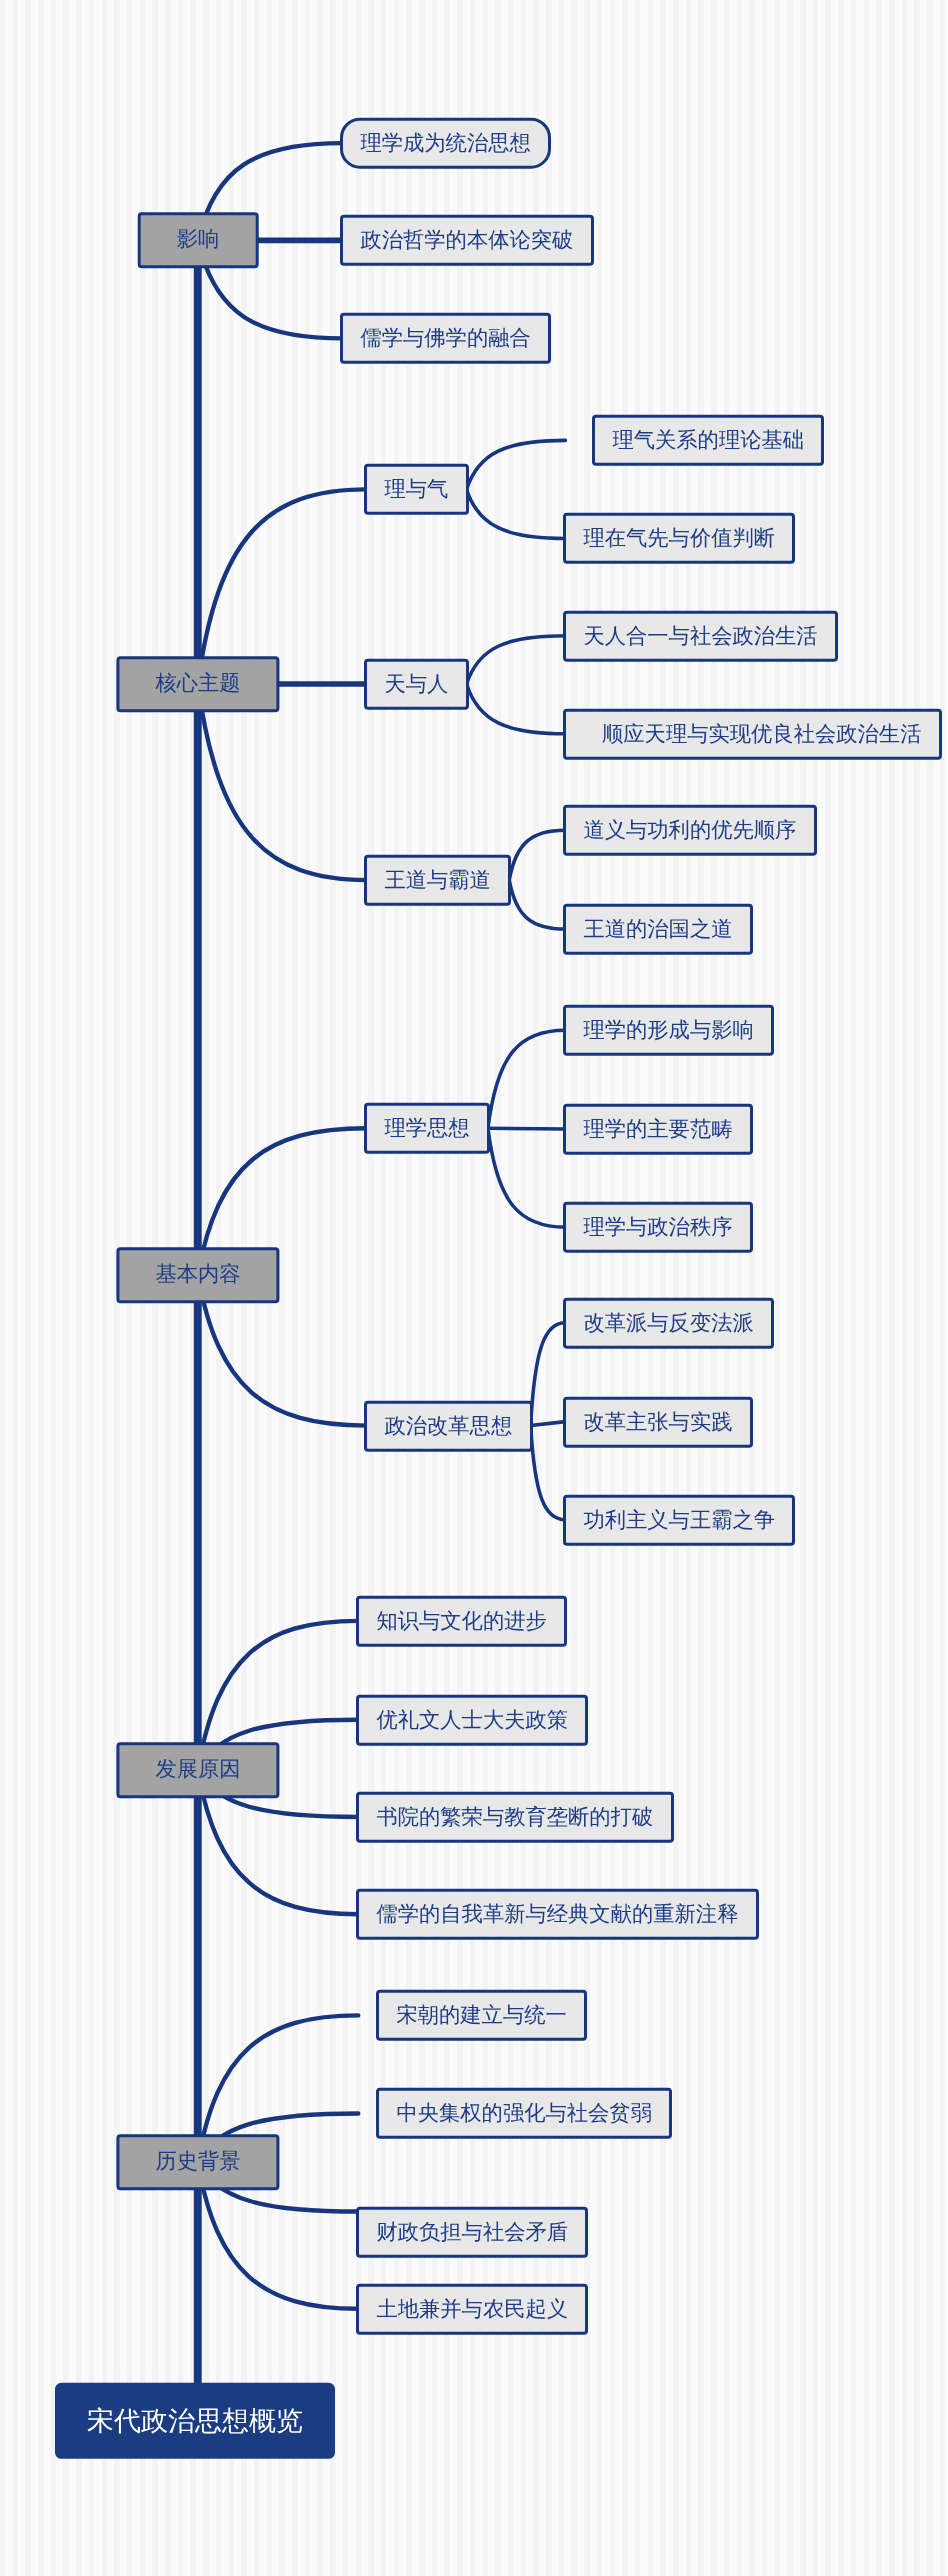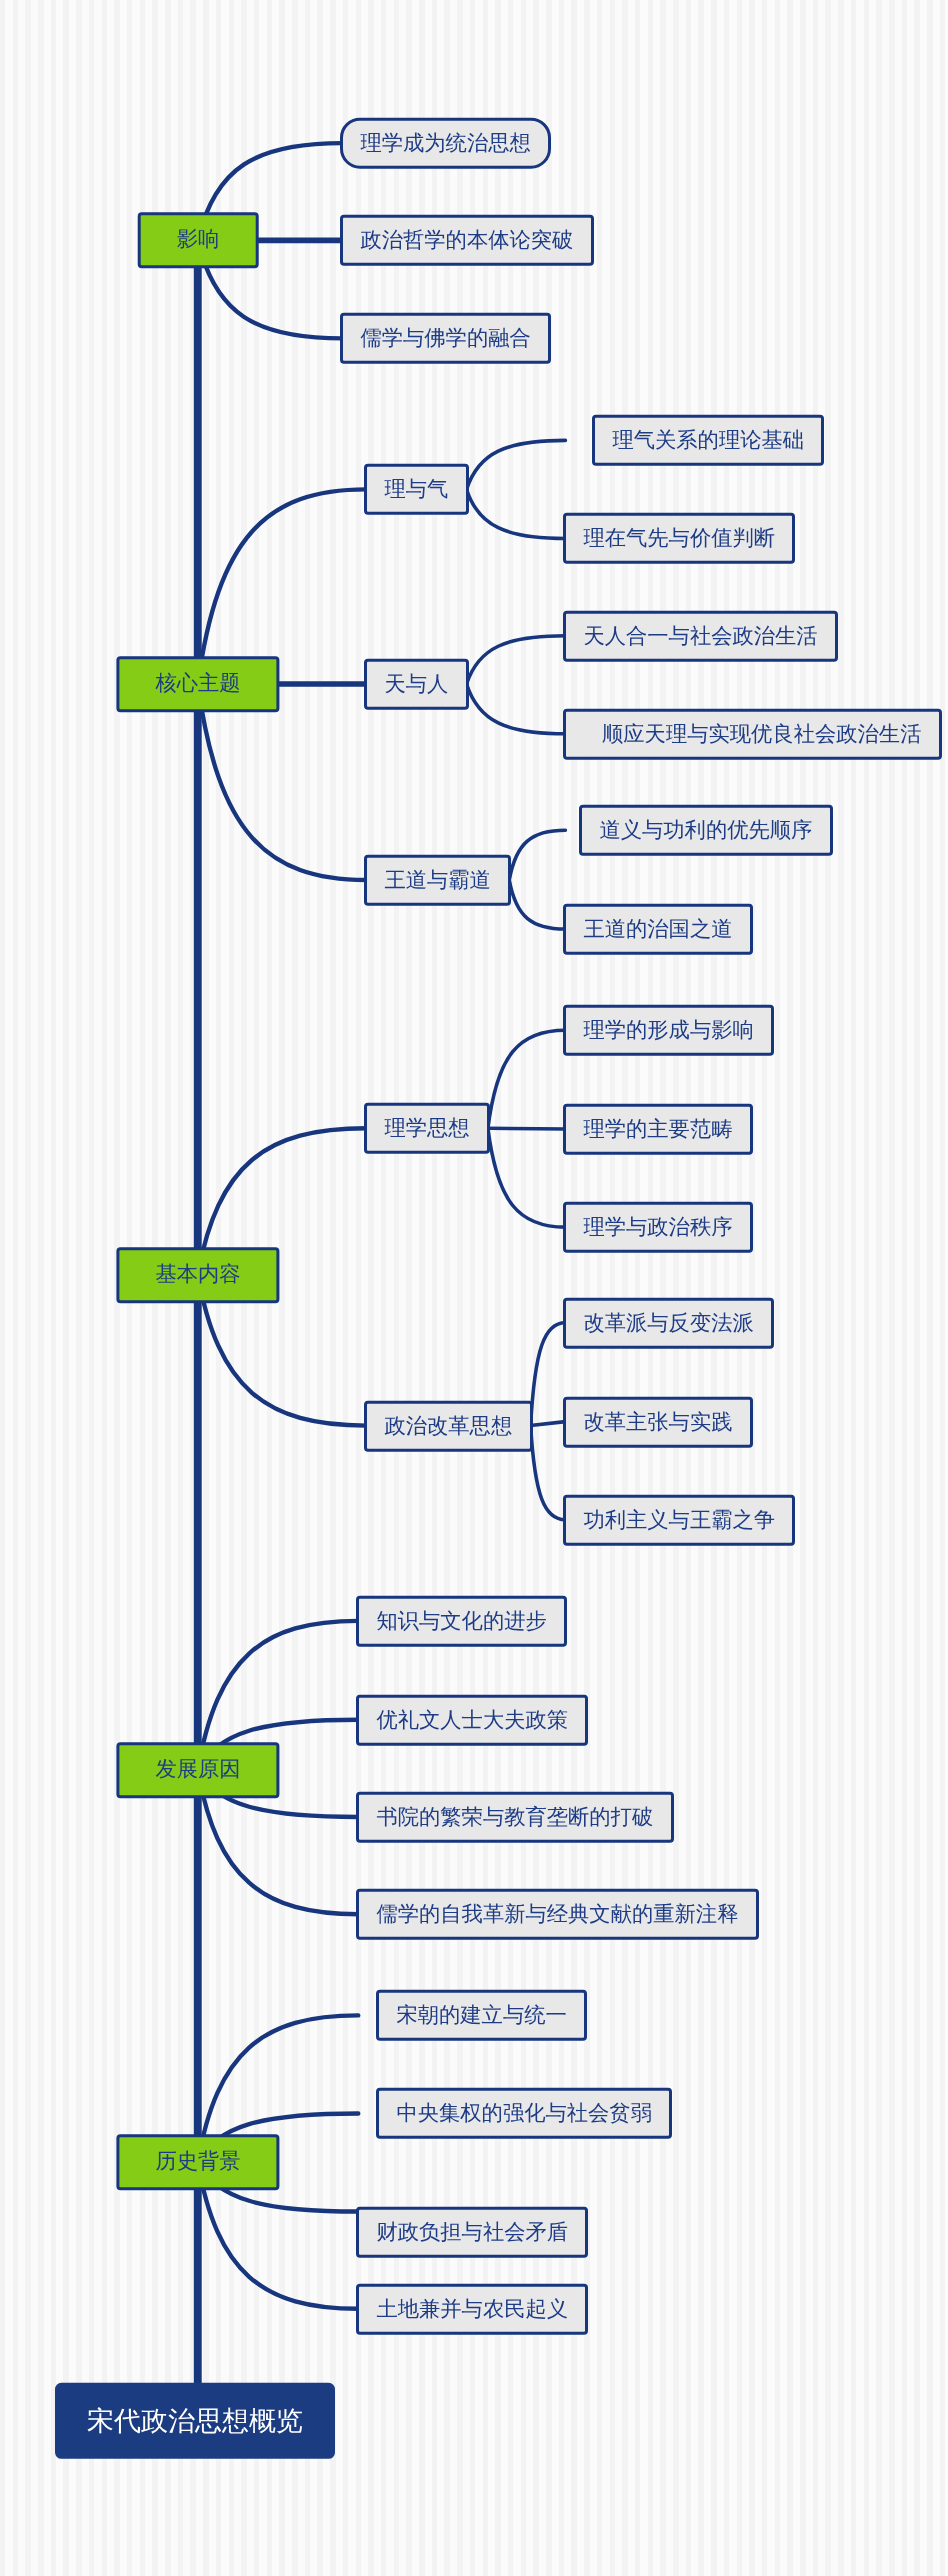--- a/index.html
+++ b/index.html
@@ -43,21 +43,21 @@
     border: 3.2px solid #17367d;
     border-radius: 4px;
     transform: translateY(-50%);
     cursor: default;
   }
   .node.leaf, .node.l2 {
     background: #e8e8e9;
     padding: 9.5px 17.4px;
   }
   .node.l1 {
-    background: #84cc16;
+    background: #a3a3a3;
     padding: 12px 36px;
     transform: translate(-50%, -50%);
   }
   .node.root {
     background: #1b3c80;
     color: #ffffff;
     font-size: 27px;
     border: none;
     border-radius: 6.3px;
     padding: 22px 32px;
@@ -109,21 +109,21 @@
       <div class="node leaf" style="left: 340px; top: 143px; border-radius: 20px;">理学成为统治思想</div>
       <div class="node leaf" style="left: 340px; top: 240px;">政治哲学的本体论突破</div>
       <div class="node leaf" style="left: 340px; top: 338px;">儒学与佛学的融合</div>
       <div class="node l2" style="left: 364px; top: 489px;">理与气</div>
       <div class="node l2" style="left: 364px; top: 684px;">天与人</div>
       <div class="node l2" style="left: 364px; top: 880px;">王道与霸道</div>
       <div class="node leaf" style="left: 592px; top: 440px;">理气关系的理论基础</div>
       <div class="node leaf" style="left: 563px; top: 538px;">理在气先与价值判断</div>
       <div class="node leaf" style="left: 563px; top: 636px;">天人合一与社会政治生活</div>
       <div class="node leaf" style="left: 563px; top: 734px; padding-left: 36px;">顺应天理与实现优良社会政治生活</div>
-      <div class="node leaf" style="left: 563px; top: 830px; margin-left: 16px;">道义与功利的优先顺序</div>
+      <div class="node leaf" style="left: 563px; top: 830px;">道义与功利的优先顺序</div>
       <div class="node leaf" style="left: 563px; top: 929px;">王道的治国之道</div>
       <div class="node l2" style="left: 364px; top: 1128px;">理学思想</div>
       <div class="node l2" style="left: 364px; top: 1426px;">政治改革思想</div>
       <div class="node leaf" style="left: 563px; top: 1030px;">理学的形成与影响</div>
       <div class="node leaf" style="left: 563px; top: 1129px;">理学的主要范畴</div>
       <div class="node leaf" style="left: 563px; top: 1227px;">理学与政治秩序</div>
       <div class="node leaf" style="left: 563px; top: 1323px;">改革派与反变法派</div>
       <div class="node leaf" style="left: 563px; top: 1422px;">改革主张与实践</div>
       <div class="node leaf" style="left: 563px; top: 1520px;">功利主义与王霸之争</div>
       <div class="node leaf" style="left: 356px; top: 1621px;">知识与文化的进步</div>

